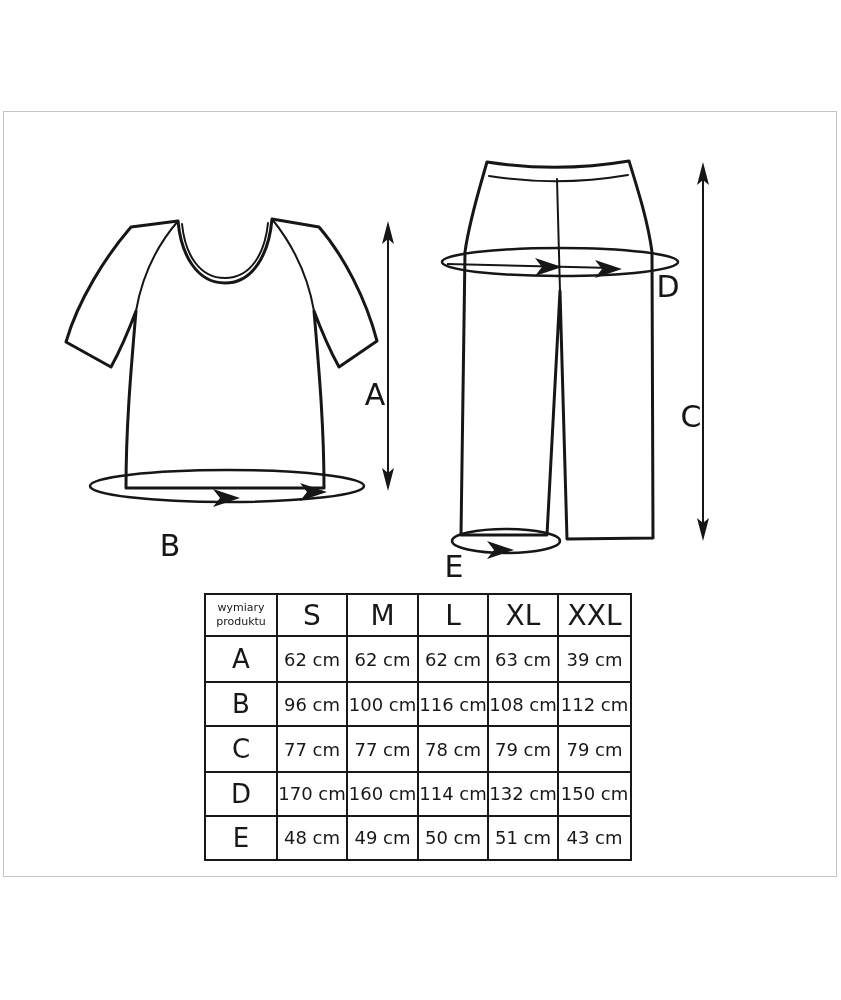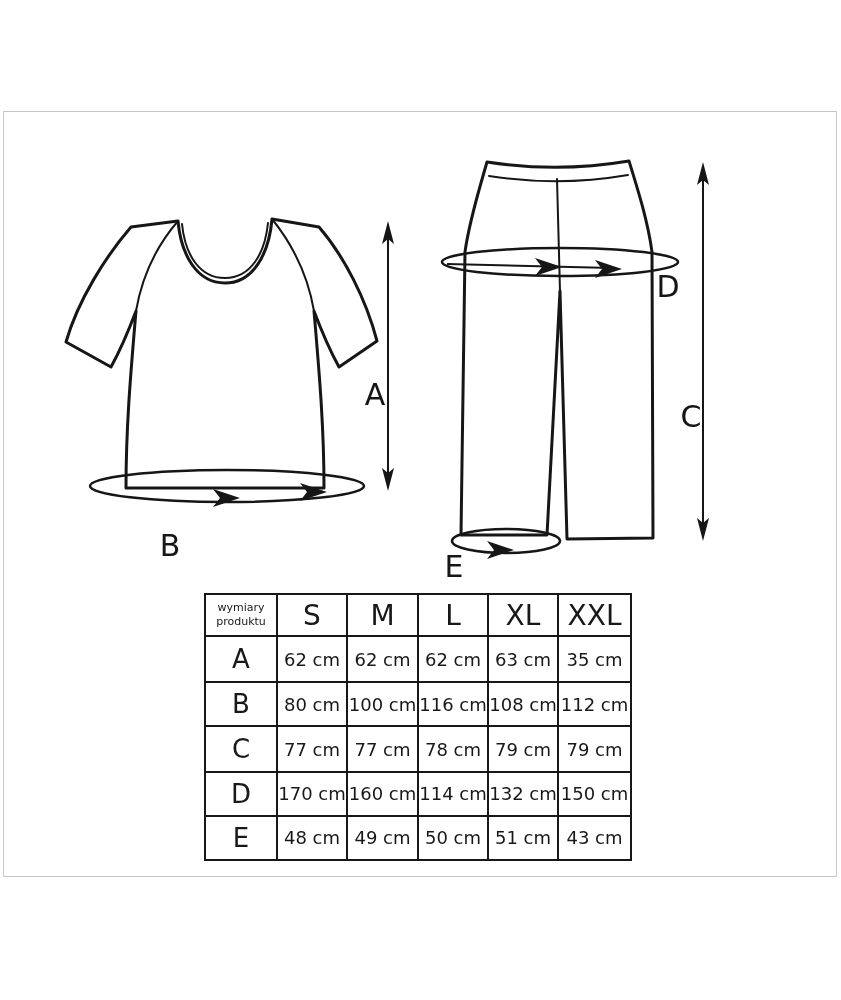--- a/index.html
+++ b/index.html
@@ -148,25 +148,25 @@
       <th class="size-head">L</th>
       <th class="size-head">XL</th>
       <th class="size-head">XXL</th>
     </tr>
     <tr style="height:46px">
       <th class="row-label">A</th>
       <td class="value-cell">62 cm</td>
       <td class="value-cell">62 cm</td>
       <td class="value-cell">62 cm</td>
       <td class="value-cell">63 cm</td>
-      <td class="value-cell">35 cm</td>
+      <td class="value-cell">39 cm</td>
     </tr>
     <tr style="height:44px">
       <th class="row-label">B</th>
-      <td class="value-cell">80 cm</td>
+      <td class="value-cell">96 cm</td>
       <td class="value-cell">100 cm</td>
       <td class="value-cell">116 cm</td>
       <td class="value-cell">108 cm</td>
       <td class="value-cell">112 cm</td>
     </tr>
     <tr style="height:45px">
       <th class="row-label">C</th>
       <td class="value-cell">77 cm</td>
       <td class="value-cell">77 cm</td>
       <td class="value-cell">78 cm</td>

